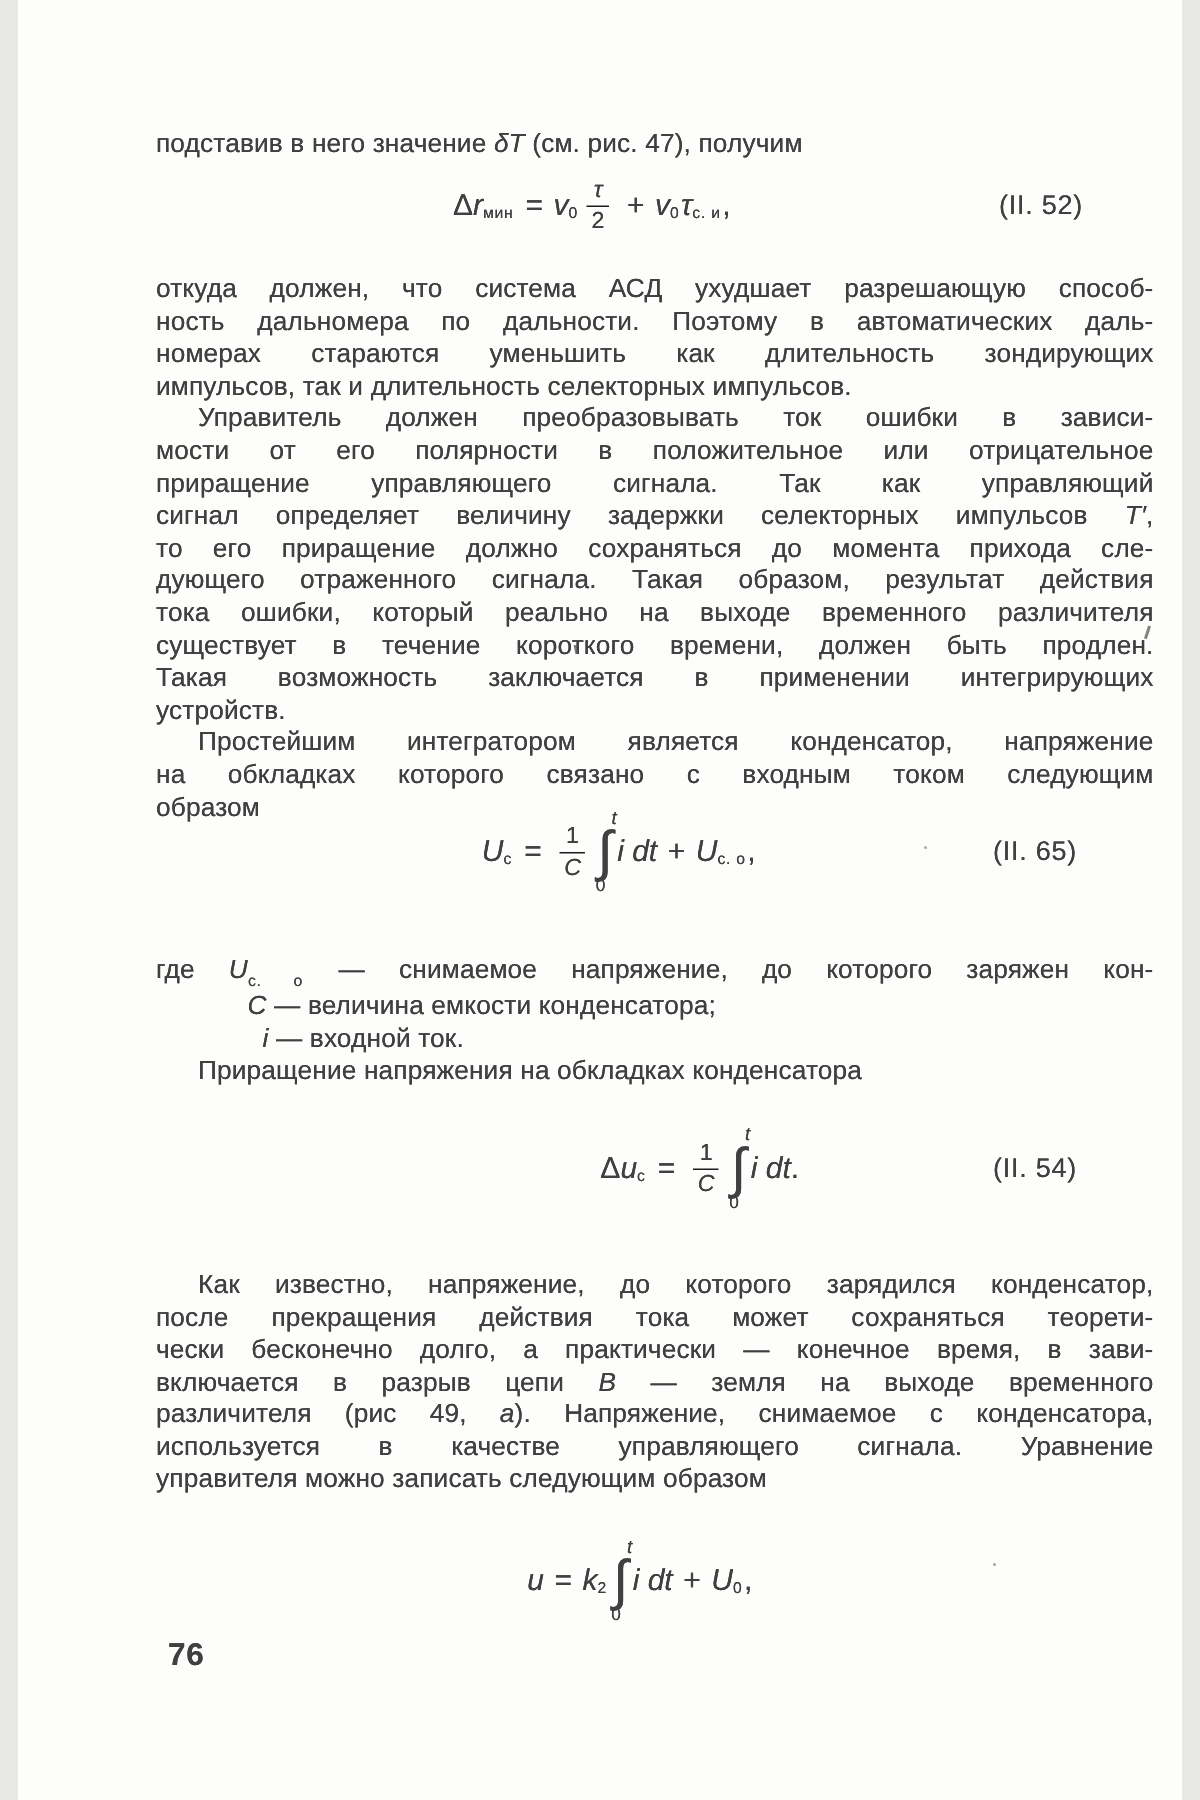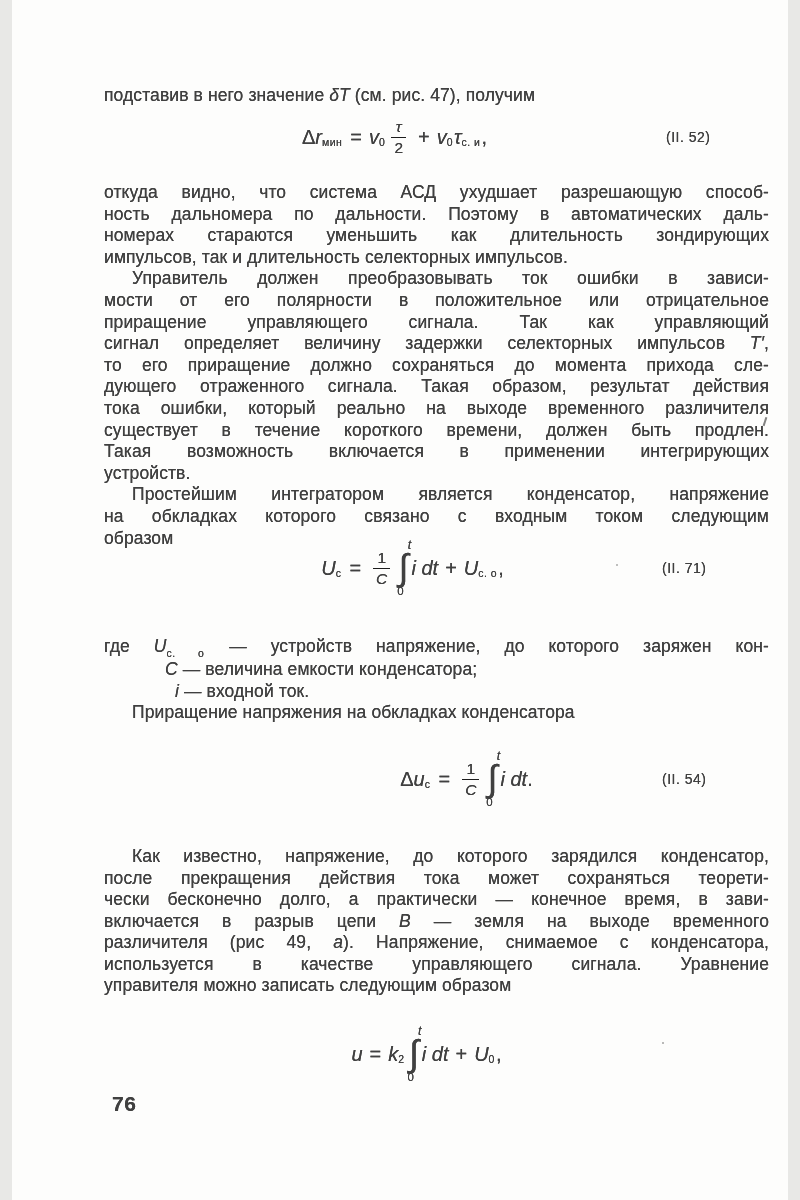--- a/index.html
+++ b/index.html
@@ -39,21 +39,21 @@
   .frac { display:inline-flex; flex-direction:column; align-items:center; margin:0 5px; line-height:1; }
   .frac .fnum { font-size:15.5px; padding:0 3px 2px; }
   .frac .fbar { width:100%; border-top:1.6px solid #1c1c1c; }
   .frac .fden { font-size:15.5px; padding:2px 3px 0; }
   .intwrap { display:inline-flex; flex-direction:column; align-items:center; margin:0 3px; line-height:1; }
   .ilim-t { font-size:12.5px; font-style:italic; transform:translateX(6px); }
   .isign  { font-size:37px; font-style:normal; line-height:0.92; }
   .ilim-b { font-size:11.5px; font-style:normal; transform:translateX(-3px); }
   .eqlabel {
     position:absolute; left:558px; top:50%; transform:translateY(-50%);
-    font-style:normal; font-size:14px; letter-spacing:0.5px;
+    font-style:normal; font-size:18px; letter-spacing:0.5px;
   }
   .hang { padding-left:109px; }
   .defC { padding-left:61px;text-align:right; }
   .defI { padding-left:71px; }
   .pagenum {
     position:absolute; left:100px; top:1092px;
     font-size:21px; font-weight:bold; letter-spacing:0.5px;
     text-shadow:0 0 0.3px currentColor;
   }
   
@@ -89,33 +89,33 @@
       <span class="iv">v</span>
         <span class="sub">0</span>
         <span class="iv">τ</span>
         <span class="sub">с. и</span>
         <span class="up">,</span>
     </div>
     <span class="eqlabel" style="left:562px">(II. 52)</span>
   </div>
 
   <div class="block" style="top:182px">
-    <div class="ln j">откуда видно, что система АСД ухудшает разрешающую способ-</div>
+    <div class="ln j">откуда должен, что система АСД ухудшает разрешающую способ-</div>
     <div class="ln j">ность дальномера по дальности. Поэтому в автоматических даль-</div>
     <div class="ln j">номерах стараются уменьшить как длительность зондирующих</div>
     <div class="ln jl">импульсов, так и длительность селекторных импульсов.</div>
     <div class="ln j ind">Управитель должен преобразовывать ток ошибки в зависи-</div>
     <div class="ln j">мости от его полярности в положительное или отрицательное</div>
     <div class="ln j">приращение управляющего сигнала. Так как управляющий</div>
     <div class="ln j"><span>сигнал определяет величину задержки селекторных импульсов </span><span class="iv">T′</span><span>,</span></div>
     <div class="ln j">то его приращение должно сохраняться до момента прихода сле-</div>
     <div class="ln j">дующего отраженного сигнала. Такая образом, результат действия</div>
     <div class="ln j">тока ошибки, который реально на выходе временного различителя</div>
     <div class="ln j">существует в течение короткого времени, должен быть продлен.</div>
-    <div class="ln j">Такая возможность включается в применении интегрирующих</div>
+    <div class="ln j">Такая возможность заключается в применении интегрирующих</div>
     <div class="ln jl">устройств.</div>
     <div class="ln j ind">Простейшим интегратором является конденсатор, напряжение</div>
     <div class="ln j">на обкладках которого связано с входным током следующим</div>
     <div class="ln jl">образом</div>
   </div>
 
   <div class="formula" style="top:533px;height:70px">
     <div class="fx" style="transform:translateX(-24px)">
       <span class="iv">U</span>
         <span class="sub">с</span>
@@ -129,25 +129,25 @@
           <span class="ilim-t">t</span>
           <span class="isign">∫</span>
           <span class="ilim-b">0</span>
         </span>
       <span class="iv">i dt</span>
       <span class="op">+</span>
       <span class="iv">U</span>
         <span class="sub">с. о</span>
         <span class="up">,</span>
     </div>
-    <span class="eqlabel">(II. 71)</span>
+    <span class="eqlabel">(II. 65)</span>
   </div>
 
   <div class="block" style="top:636px">
-    <div class="ln j" style="line-height:21.4px"><span>где </span><span class="iv">U</span><span class="sub">с. о</span><span> — устройств напряжение, до которого заряжен кон-</span></div>
+    <div class="ln j" style="line-height:21.4px"><span>где </span><span class="iv">U</span><span class="sub">с. о</span><span> — снимаемое напряжение, до которого заряжен кон-</span></div>
     <div class="ln jl defC" style="line-height:21.4px"><span class="iv">C</span><span> — величина емкости конденсатора;</span></div>
     <div class="ln jl defI" style="line-height:21.4px"><span class="iv">i</span><span> — входной ток.</span></div>
     <div class="ln jl ind" style="line-height:21.4px">Приращение напряжения на обкладках конденсатора</div>
   </div>
 
   <div class="formula" style="top:744px;height:70px">
     <div class="fx" style="transform:translateX(30px)">
       <span class="up">Δ</span>
         <span class="iv">u</span>
         <span class="sub">с</span>

